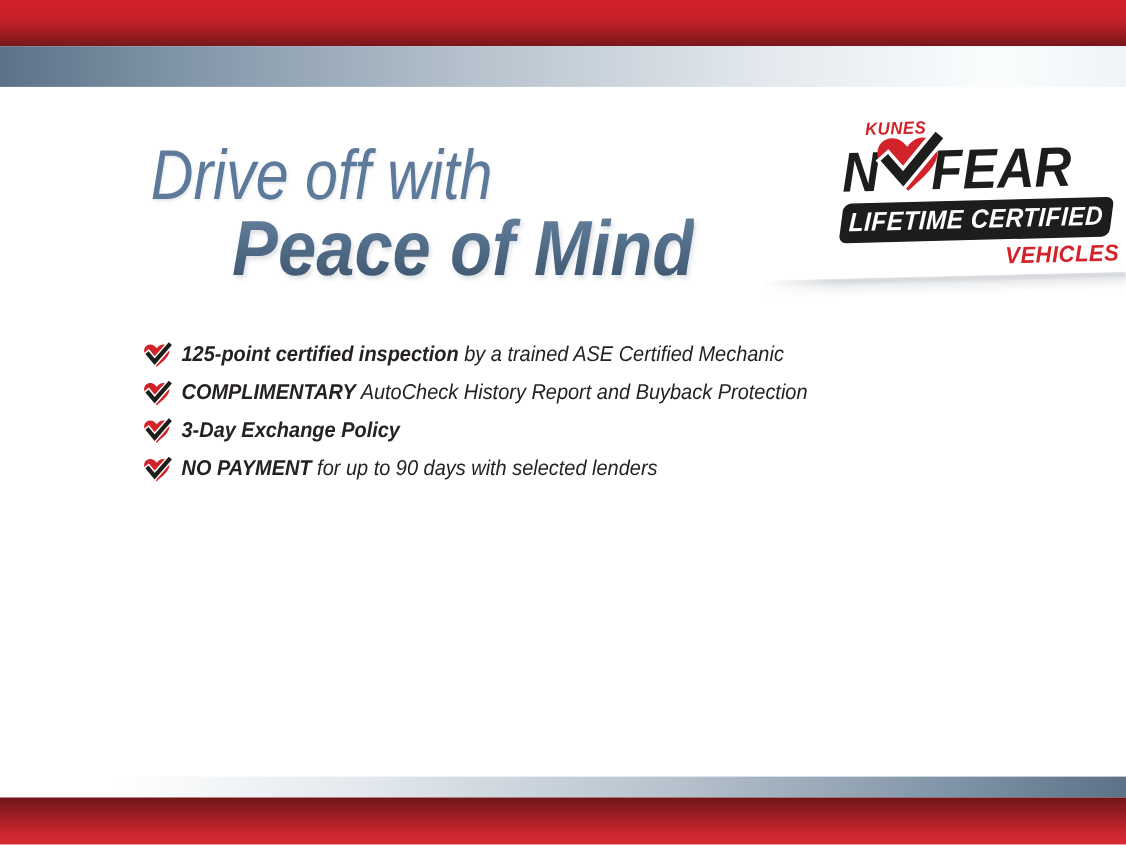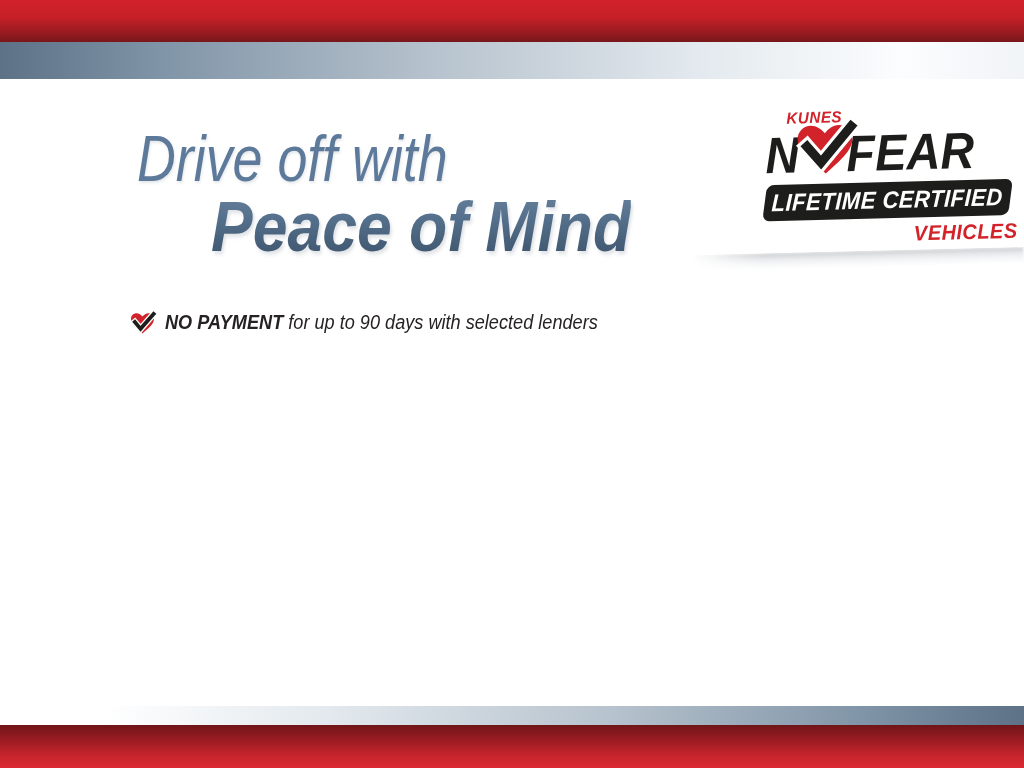--- a/index.html
+++ b/index.html
@@ -157,20 +157,50 @@
   </div>
 
   <ul class="benefits">
       <li>
         <svg class="benefit-icon" viewBox="0 0 34 30" overflow="visible">
           <path class="heart-red" d="M17 28 C9.5 21.5 2 15.8 2 9.2 C2 4.4 5.6 1.6 9.3 1.6 C12.4 1.6 15 3.4 17 6 C19 3.4 21.6 1.6 24.7 1.6 C28.4 1.6 32 4.4 32 9.2 C32 15.8 24.5 21.5 17 28 Z"></path>
           <path class="check-halo" d="M7 13 L14.5 22 L31.5 2.5"></path>
           <path class="check-black" d="M7 13 L14.5 22 L31.5 2.5"></path>
         </svg>
         <div class="benefit-text">
+          <div><span class="b ">125-point certified inspection</span><span class=""> by a trained ASE Certified Mechanic</span></div>
+        </div>
+      </li>
+      <li>
+        <svg class="benefit-icon" viewBox="0 0 34 30" overflow="visible">
+          <path class="heart-red" d="M17 28 C9.5 21.5 2 15.8 2 9.2 C2 4.4 5.6 1.6 9.3 1.6 C12.4 1.6 15 3.4 17 6 C19 3.4 21.6 1.6 24.7 1.6 C28.4 1.6 32 4.4 32 9.2 C32 15.8 24.5 21.5 17 28 Z"></path>
+          <path class="check-halo" d="M7 13 L14.5 22 L31.5 2.5"></path>
+          <path class="check-black" d="M7 13 L14.5 22 L31.5 2.5"></path>
+        </svg>
+        <div class="benefit-text">
+          <div><span class="b ">COMPLIMENTARY</span><span class=""> AutoCheck History Report and Buyback Protection</span></div>
+        </div>
+      </li>
+      <li>
+        <svg class="benefit-icon" viewBox="0 0 34 30" overflow="visible">
+          <path class="heart-red" d="M17 28 C9.5 21.5 2 15.8 2 9.2 C2 4.4 5.6 1.6 9.3 1.6 C12.4 1.6 15 3.4 17 6 C19 3.4 21.6 1.6 24.7 1.6 C28.4 1.6 32 4.4 32 9.2 C32 15.8 24.5 21.5 17 28 Z"></path>
+          <path class="check-halo" d="M7 13 L14.5 22 L31.5 2.5"></path>
+          <path class="check-black" d="M7 13 L14.5 22 L31.5 2.5"></path>
+        </svg>
+        <div class="benefit-text">
+          <div><span class="b ">3-Day Exchange Policy</span></div>
+        </div>
+      </li>
+      <li>
+        <svg class="benefit-icon" viewBox="0 0 34 30" overflow="visible">
+          <path class="heart-red" d="M17 28 C9.5 21.5 2 15.8 2 9.2 C2 4.4 5.6 1.6 9.3 1.6 C12.4 1.6 15 3.4 17 6 C19 3.4 21.6 1.6 24.7 1.6 C28.4 1.6 32 4.4 32 9.2 C32 15.8 24.5 21.5 17 28 Z"></path>
+          <path class="check-halo" d="M7 13 L14.5 22 L31.5 2.5"></path>
+          <path class="check-black" d="M7 13 L14.5 22 L31.5 2.5"></path>
+        </svg>
+        <div class="benefit-text">
           <div><span class="b ">NO PAYMENT</span><span class=""> for up to 90 days with selected lenders</span></div>
         </div>
       </li>
     </ul>
 
   <div class="bar bar-gray-bottom"></div>
   <div class="bar bar-red-bottom"></div>
 
 </div>
 

